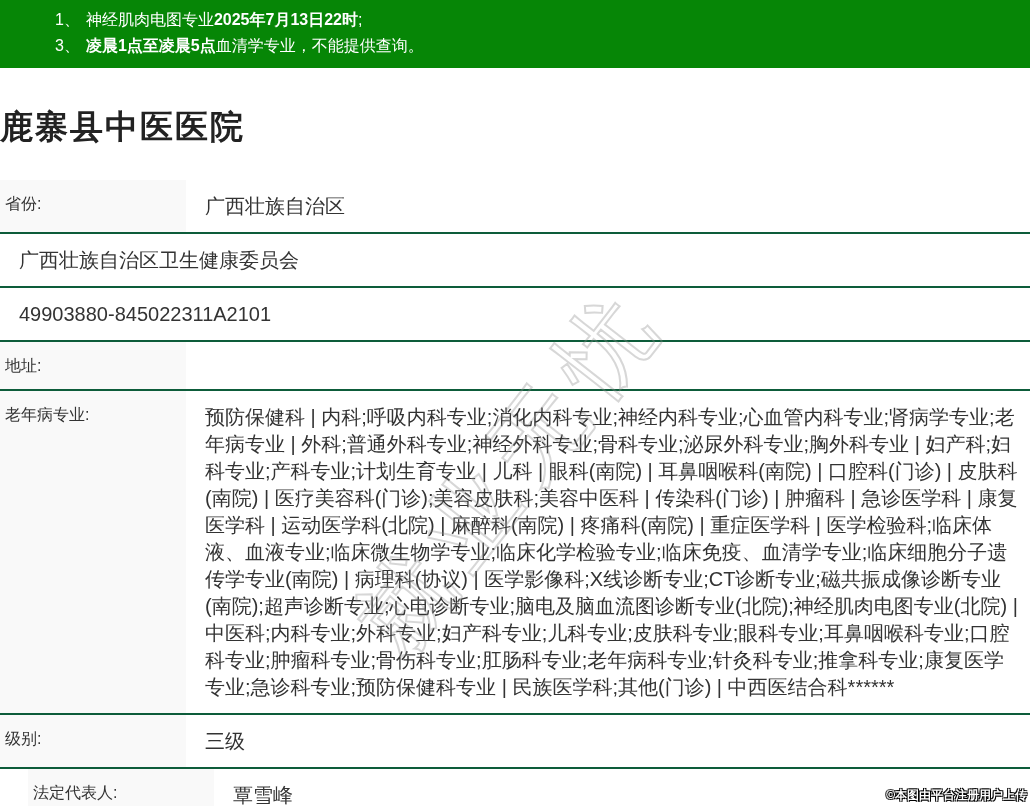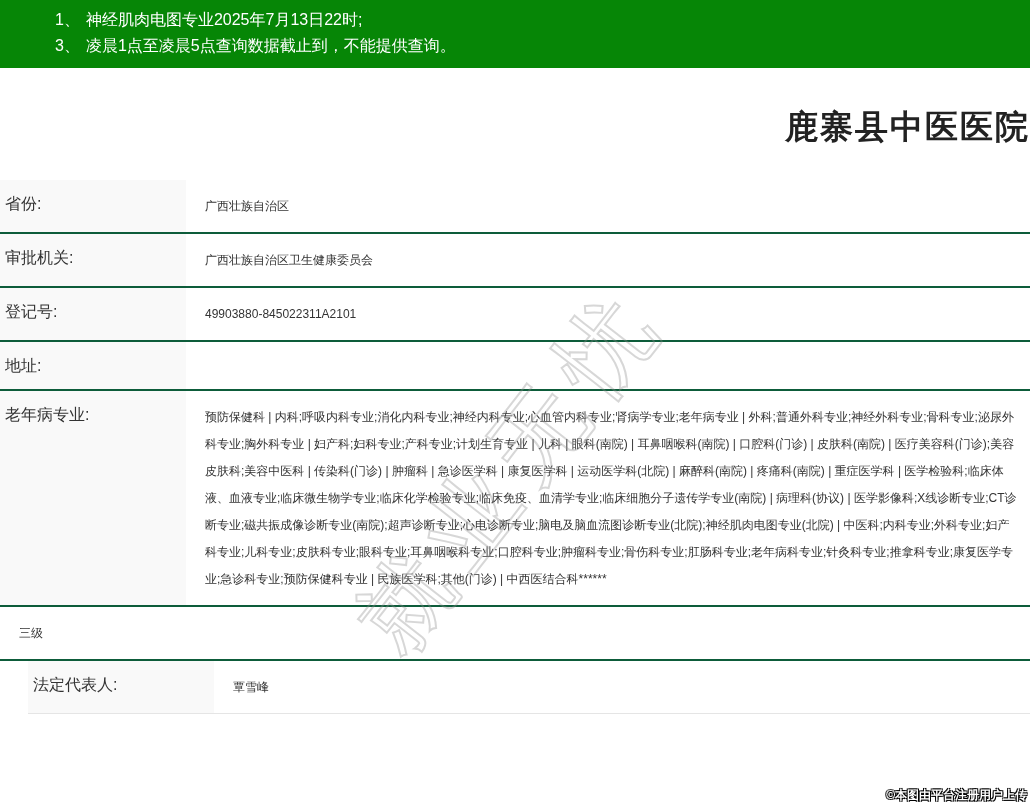--- a/index.html
+++ b/index.html
@@ -15,25 +15,25 @@
   
   .banner {
     background:#068606;
     color:#ffffff;
     padding:7px 10px 9px 55px;
     font-size:16px;
     line-height:26px;
   }
   .banner .line { white-space:nowrap; }
   .banner .num { margin-right:6px; }
-  .banner b { font-weight:normal; }
+  .banner b { font-weight:bold; }
 
   
   .page-title {
-    text-align:right;
+    text-align:left;
     font-size:33px;
     font-weight:600;
     color:#222222;
     margin-top:37px;
     margin-bottom:30px;
     letter-spacing:2px;
   }
 
   
   .info-table { width:1030px; }
@@ -47,21 +47,21 @@
     width:186px;
     flex:0 0 186px;
     background:#f9f9f9;
     padding:14px 8px 12px 5px;
     font-size:16px;
     color:#333333;
   }
   .info-value {
     flex:1;
     padding:13px 12px 12px 19px;
-    font-size:12px;
+    font-size:20px;
     line-height:27px;
     color:#333333;
   }
 
   
   .watermark {
     position:absolute;
     left:510px;
     top:470px;
     transform:translate(-50%,-50%) rotate(-52deg);
@@ -87,52 +87,51 @@
       -1px  1px 0 #000, 1px  1px 0 #000;
     z-index:6;
     margin-left:7px;
   }
 </style>
 </head>
 <body>
 
 <div class="banner">
   <div class="line"><span class="num">1、</span><span>神经肌肉电图专业</span><b>2025年7月13日22时</b><span>;</span></div>
-  <div class="line"><span class="num">3、</span><span></span><b>凌晨1点至凌晨5点</b><span>查询数据截止到，不能提供查询。</span></div>
+  <div class="line"><span class="num">3、</span><span></span><b>凌晨1点至凌晨5点</b><span>血清学专业，不能提供查询。</span></div>
 </div>
 
 <h1 class="page-title">鹿寨县中医医院</h1>
 
 <div class="info-table">
 
   <div class="info-row">
     <div class="info-label">省份:</div>
     <div class="info-value">广西壮族自治区</div>
   </div>
 
   <div class="info-row">
-    <div class="info-label">审批机关:</div>
     <div class="info-value">广西壮族自治区卫生健康委员会</div>
   </div>
 
   <div class="info-row">
-    <div class="info-label">登记号:</div>
     <div class="info-value">49903880-845022311A2101</div>
   </div>
 
   <div class="info-row">
     <div class="info-label">地址:</div>
   </div>
 
   <div class="info-row">
     <div class="info-label">老年病专业:</div>
     <div class="info-value">预防保健科 | 内科;呼吸内科专业;消化内科专业;神经内科专业;心血管内科专业;肾病学专业;老年病专业 | 外科;普通外科专业;神经外科专业;骨科专业;泌尿外科专业;胸外科专业 | 妇产科;妇科专业;产科专业;计划生育专业 | 儿科 | 眼科(南院) | 耳鼻咽喉科(南院) | 口腔科(门诊) | 皮肤科(南院) | 医疗美容科(门诊);美容皮肤科;美容中医科 | 传染科(门诊) | 肿瘤科 | 急诊医学科 | 康复医学科 | 运动医学科(北院) | 麻醉科(南院) | 疼痛科(南院) | 重症医学科 | 医学检验科;临床体液、血液专业;临床微生物学专业;临床化学检验专业;临床免疫、血清学专业;临床细胞分子遗传学专业(南院) | 病理科(协议) | 医学影像科;X线诊断专业;CT诊断专业;磁共振成像诊断专业(南院);超声诊断专业;心电诊断专业;脑电及脑血流图诊断专业(北院);神经肌肉电图专业(北院) | 中医科;内科专业;外科专业;妇产科专业;儿科专业;皮肤科专业;眼科专业;耳鼻咽喉科专业;口腔科专业;肿瘤科专业;骨伤科专业;肛肠科专业;老年病科专业;针灸科专业;推拿科专业;康复医学专业;急诊科专业;预防保健科专业 | 民族医学科;其他(门诊) | 中西医结合科******</div>
   </div>
 
   <div class="info-row">
+    <div class="info-label">级别:</div>
     <div class="info-value">三级</div>
   </div>
 
   <div class="info-row last">
     <div class="info-label">法定代表人:</div>
     <div class="info-value">覃雪峰</div>
   </div>
 
 </div>
 

